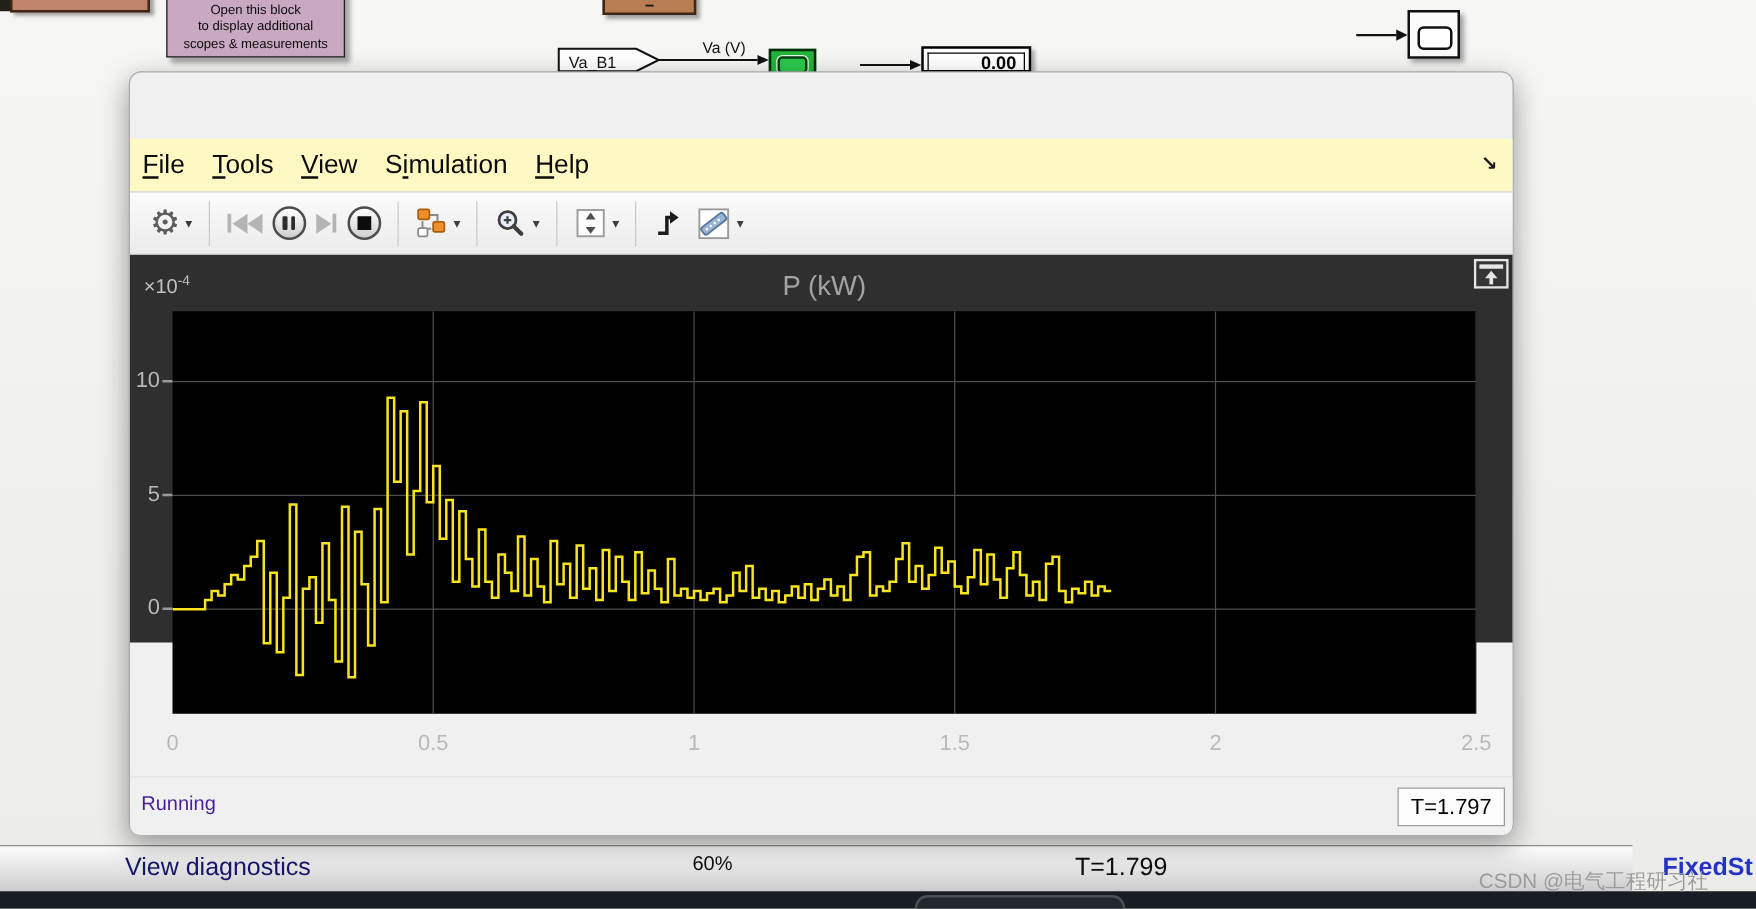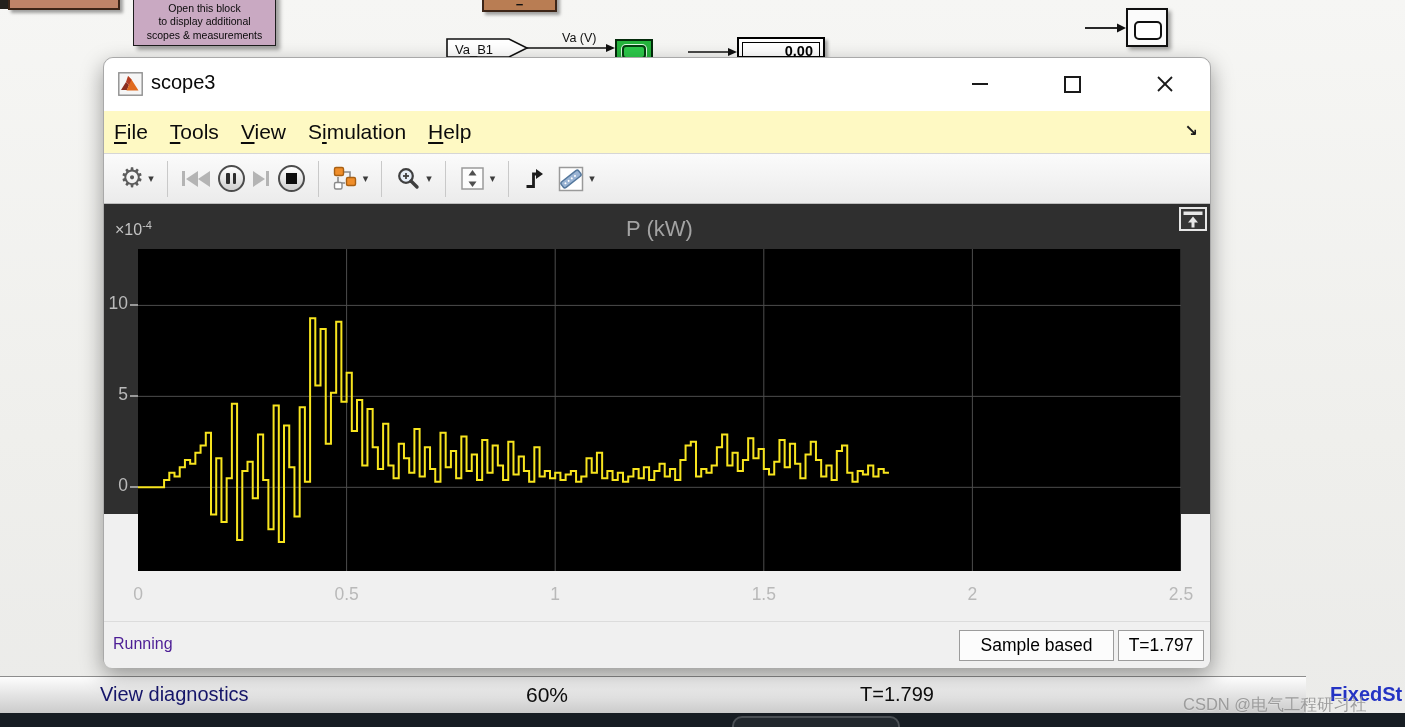--- a/index.html
+++ b/index.html
@@ -78,21 +78,21 @@
     border-top:1px solid #dcdcdc;border-radius:0 0 8px 8px;}
   .running-label{position:absolute;left:9px;top:13px;font-size:16px;color:#4c1d95;}
   .status-box{position:absolute;top:8px;height:31px;border:1px solid #9c9c9c;background:#fcfcfc;
     display:flex;align-items:center;justify-content:center;font-size:17.5px;color:#000;}
   .box-mode{left:855px;width:155px;}
   .box-time{left:1014px;width:86px;}
   
   .sim-bar{position:absolute;left:0;top:676px;width:1306px;height:37px;z-index:3;
     background:linear-gradient(180deg,#fdfdfd,#cbcbcb);border-top:1px solid #8d8d8d;}
   .diag-link{position:absolute;left:100px;top:6px;font-size:20px;color:#16166b;}
-  .zoom-level{position:absolute;left:498px;top:6px;width:70px;text-align:right;font-size:21px;color:#0d0d0d;}
+  .zoom-level{position:absolute;left:535px;top:6px;width:70px;text-align:center;font-size:16px;color:#0d0d0d;}
   .sim-time{position:absolute;left:860px;top:6px;font-size:20px;color:#0d0d0d;}
   .progress{position:absolute;left:1047px;top:5px;width:238px;height:26px;border:1px solid #9a9a9a;background:#f3f3f3;}
   .progress-fill{position:absolute;left:0;top:0;height:100%;background:#12a012;}
   .progress-label{position:absolute;top:1px;right:29%;font-size:19px;color:#0a0a0a;}
   .solver{position:absolute;left:1330px;top:6px;font-size:20px;font-weight:bold;color:#2433c4;white-space:nowrap;}
   .dark-strip{position:absolute;left:0;top:713px;width:1405px;height:14px;background:#171d23;z-index:3;overflow:hidden;}
   .strip-shape{position:absolute;left:732px;top:3px;width:168px;height:26px;border:2.5px solid #4b5055;border-radius:10px;background:#22282e;}
   .watermark{position:absolute;left:1183px;top:694px;z-index:40;font-size:16.5px;color:rgba(150,150,150,.92);
     white-space:nowrap;text-shadow:0 1px 1px rgba(255,255,255,.25);}
 </style>
@@ -129,41 +129,20 @@
   <div class="blk display-block">
     <div class="inner">
         <span>0.00</span>
       </div>
   </div>
   <div class="blk scope-block-tr">
       <div class="inner"></div>
     </div>
 
   <div class="scope-window">
-    <div class="title-bar">
-      <svg class="app-icon" viewBox="0 0 25 24">
-        <rect x="0.8" y="0.8" width="23.4" height="22.4" fill="#f6f6f6" stroke="#8e8e8e" stroke-width="1.4"></rect>
-        <polygon points="3,18 8,10 11,13 9,18" fill="#8a2e1f"></polygon>
-        <polygon points="10,4 13.5,7.5 20.5,18.5 8.5,18.5 11,13" fill="#e06b1f"></polygon>
-        <polygon points="10,4 13.5,7.5 11,13 8,10" fill="#b33c22"></polygon>
-      </svg>
-      <span class="win-title">scope3</span>
-      <button class="win-btn btn-min">
-          <span class="min-glyph"></span>
-        </button>
-      <button class="win-btn btn-max">
-          <span class="max-glyph"></span>
-        </button>
-      <button class="win-btn btn-close">
-        <svg width="20" height="20" viewBox="0 0 20 20">
-          <line x1="3" y1="3" x2="17" y2="17" stroke="#1a1a1a" stroke-width="1.8"></line>
-          <line x1="17" y1="3" x2="3" y2="17" stroke="#1a1a1a" stroke-width="1.8"></line>
-        </svg>
-      </button>
-    </div>
 
     <div class="menu-bar">
         <span class="menu-item"><u>F</u>ile</span>
         <span class="menu-item"><u>T</u>ools</span>
         <span class="menu-item"><u>V</u>iew</span>
         <span class="menu-item">S<u>i</u>mulation</span>
         <span class="menu-item"><u>H</u>elp</span>
       </div>
     <span class="dock-icon">↘</span>
 
@@ -294,23 +273,20 @@
           <div class="ydash" style="top: 238.316px;"></div>
           <div class="ytick" style="top: 147.356px;">5</div>
           <div class="ydash" style="top: 147.356px;"></div>
           <div class="ytick" style="top: 56.3955px;">10</div>
           <div class="ydash" style="top: 56.3955px;"></div>
         </div>
     </div>
 
     <div class="scope-status">
       <span class="running-label">Running</span>
-      <div class="status-box box-mode">
-          <span>Sample based</span>
-        </div>
       <div class="status-box box-time">
           <span>T=1.797</span>
         </div>
     </div>
   </div>
 
   <div class="sim-bar">
     <a class="diag-link">View diagnostics</a>
     <div class="zoom-level">60%</div>
     <div class="sim-time">T=1.799</div>

